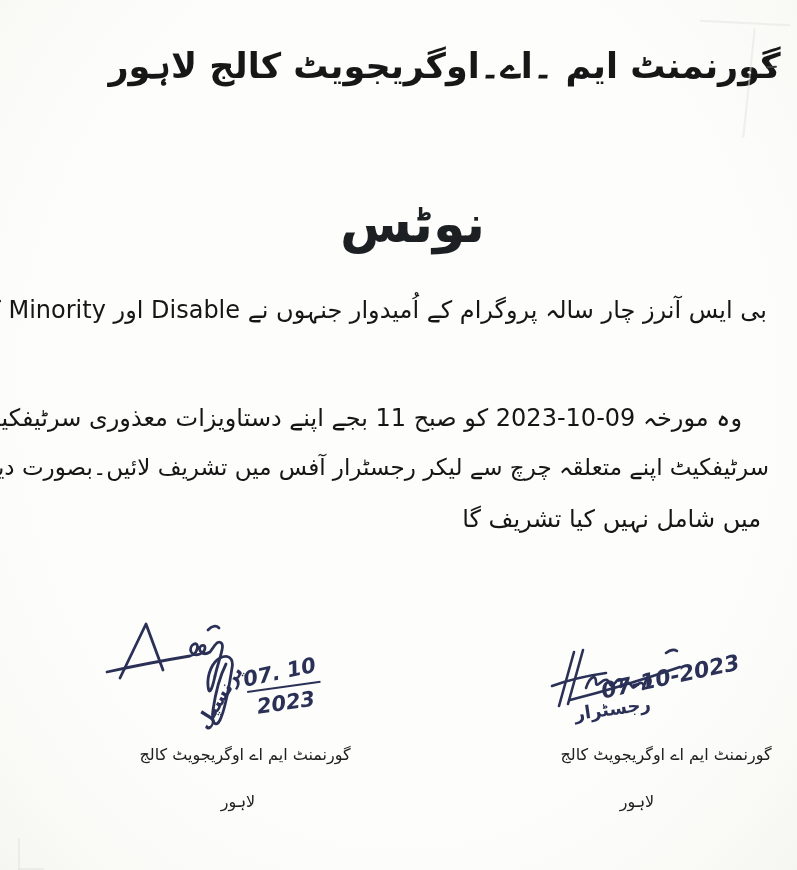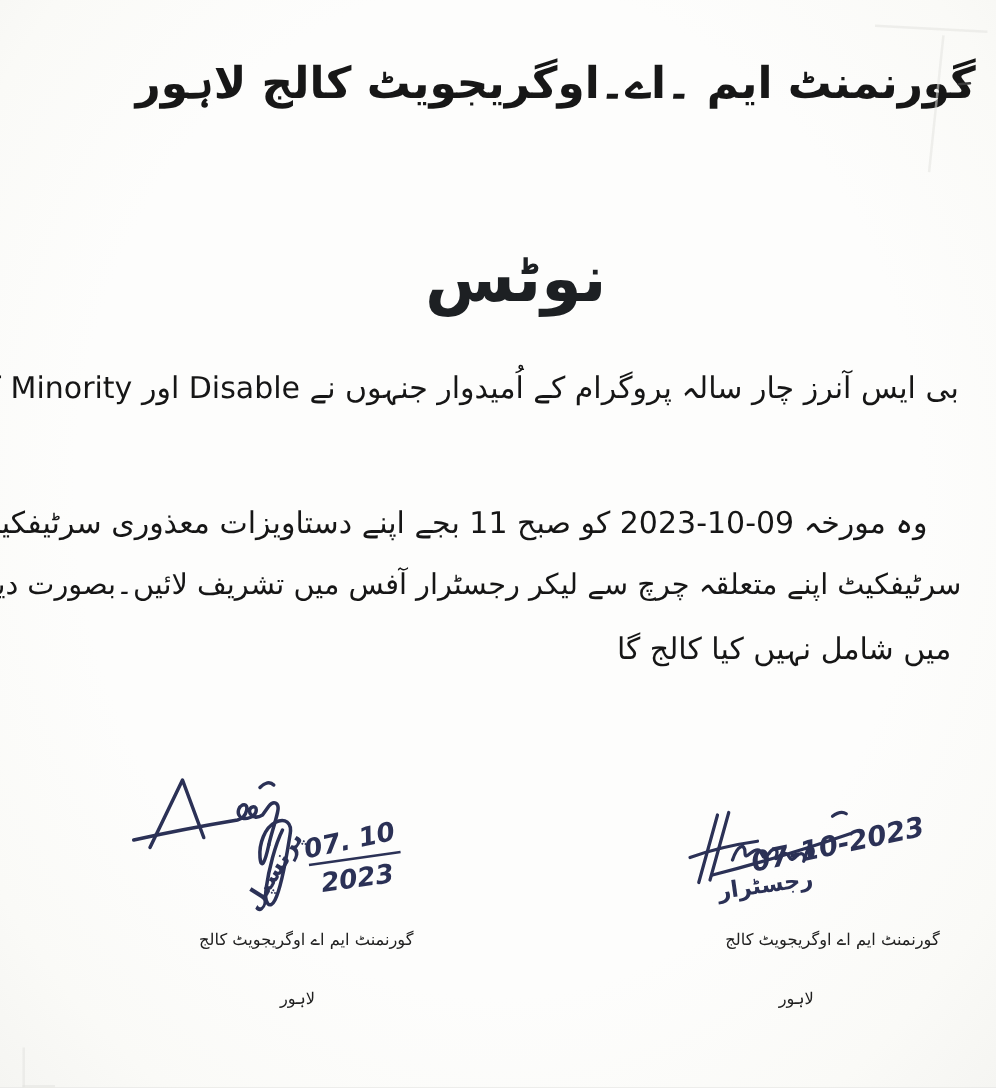--- a/index.html
+++ b/index.html
@@ -77,21 +77,21 @@
   }
   .role-registrar{
     top:698px;left:574px;
     transform:rotate(-8deg);
     font-size:18px;font-weight:600;
     direction:rtl;
   }
   .org-block{
     text-align:center;
     direction:rtl;
-    font-size:13px;
+    font-size:16px;
     color:#202020;
     line-height:1.2;
   }
   .org-left-name{top:745px;left:104px;width:282px;}
   .org-left-city{top:792px;left:104px;width:268px;}
   .org-right-name{top:745px;left:532px;width:268px;}
   .org-right-city{top:792px;left:532px;width:210px;}
   
   .dash-mark{
     top:66px;left:766px;width:11px;height:2px;
@@ -115,21 +115,21 @@
   <div class="abs crease crease-tr"></div>
   <div class="abs crease crease-tr2"></div>
   <div class="abs crease crease-bl-v"></div>
   <div class="abs crease crease-bl-h"></div>
 
   <div class="abs notice-title">نوٹس</div>
 
   <div class="abs body-line bl1">بی ایس آنرز چار سالہ پروگرام کے اُمیدوار جنہوں نے Disable اور Minority کوٹہ میں</div>
   <div class="abs body-line bl3">وہ مورخہ 09-10-2023 کو صبح 11 بجے اپنے دستاویزات معذوری سرٹیفکیٹ اور اقلیتی</div>
   <div class="abs body-line bl4">سرٹیفکیٹ اپنے متعلقہ چرچ سے لیکر رجسٹرار آفس میں تشریف لائیں۔بصورت دیگر انکا نام میرٹ لسٹ</div>
-  <div class="abs body-line bl5">میں شامل نہیں کیا کالج گا</div>
+  <div class="abs body-line bl5">میں شامل نہیں کیا تشریف گا</div>
 
   <svg class="abs sig-left sig-svg" width="170" height="130" viewBox="0 0 170 130" stroke-width="2.8">
     <path d="M 16 66 L 42 12 L 59 58"></path>
     <path d="M 3 60 C 30 54, 62 48, 86 44 C 94 42, 96 30, 90 32 C 84 35, 86 46, 96 42 C 103 39, 102 31, 97 34 C 93 37, 98 45, 106 40 L 111 33 C 115 28, 120 30, 118 38 C 116 47, 113 55, 111 64"></path>
     <path d="M 104 18 C 108 14, 112 13, 115 16"></path>
     <path d="M 111 64 C 108 78, 105 84, 104 74 C 103 63, 108 50, 116 46 C 124 42, 130 46, 128 56 C 126 68, 122 96, 116 108 C 112 116, 107 111, 109 98 C 111 84, 116 64, 122 52"></path>
   </svg>
 
   <div class="abs sig-date-left pen">
     <span class="frac-top">07. 10</span>

